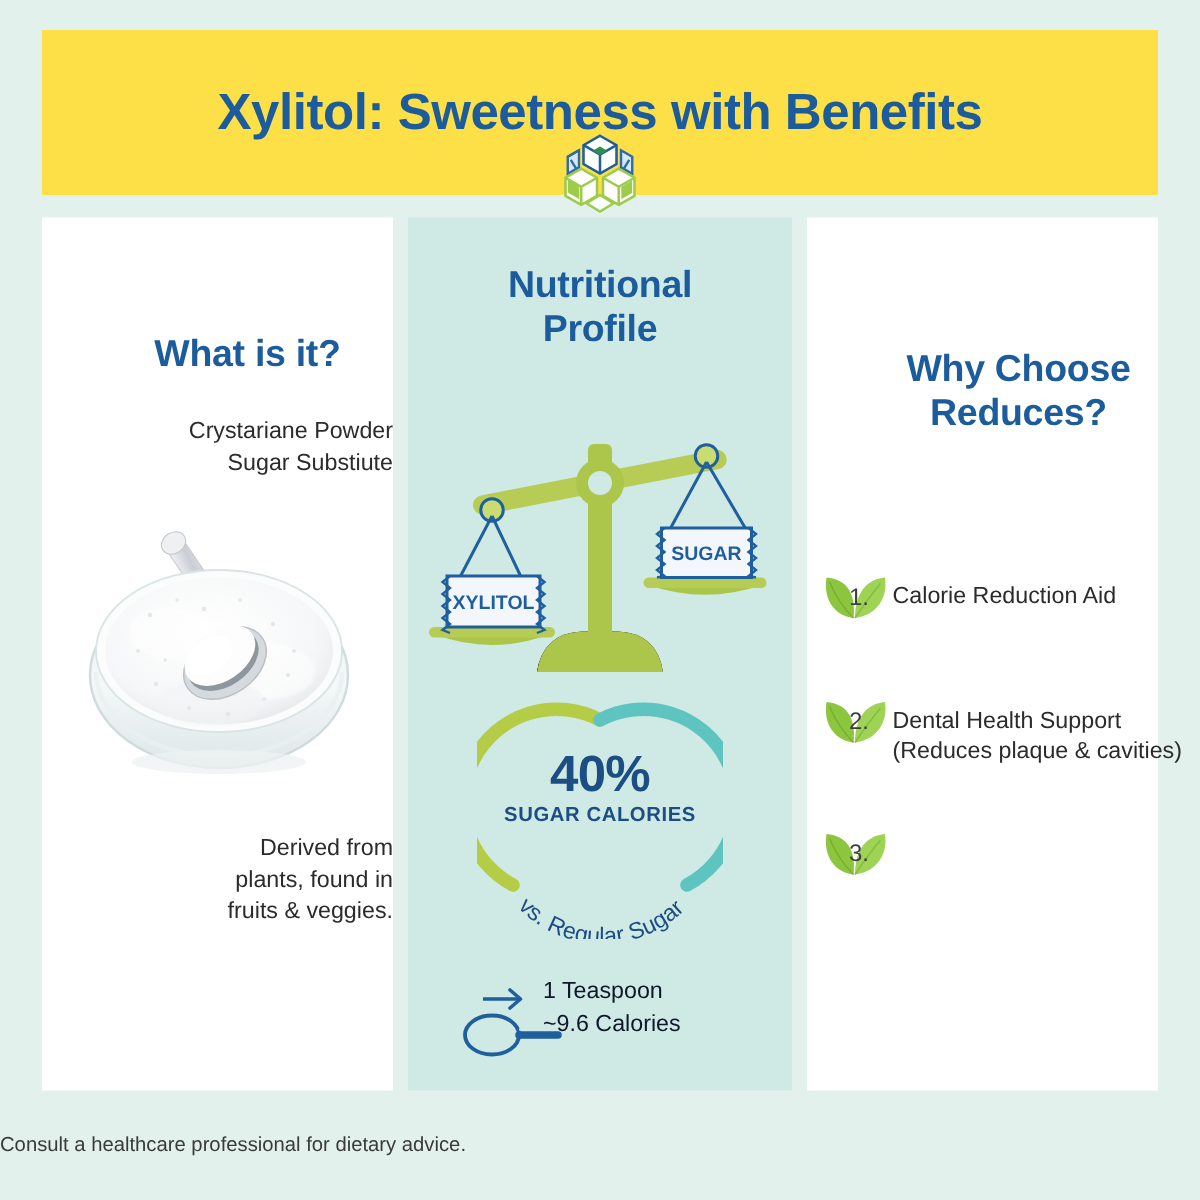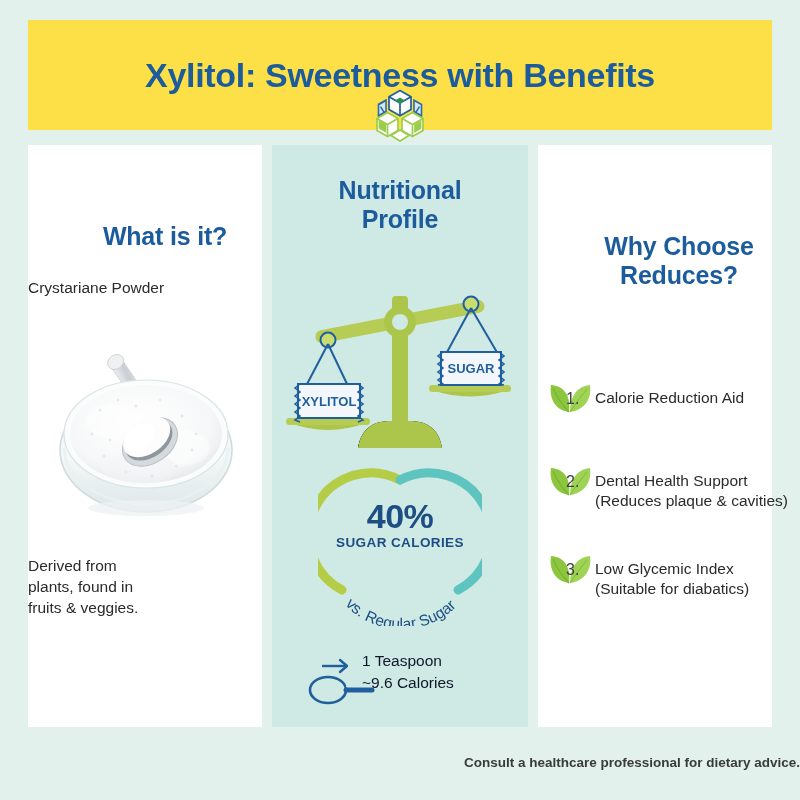--- a/index.html
+++ b/index.html
@@ -33,21 +33,21 @@
   .panel{position:absolute;top:145px;height:582px;}
   .panel-left{left:28px;width:234px;background:#ffffff;}
   .panel-center{left:272px;width:256px;background:#cfe9e4;}
   .panel-right{left:538px;width:234px;background:#ffffff;}
 
   .col-head{
     font-size:25px;font-weight:bold;color:#1c5b9c;
     text-align:center;line-height:1.16;letter-spacing:-0.2px;
   }
   .body-text{
-    font-size:15.5px;color:#2b2b2b;text-align:left;line-height:1.35;
+    font-size:15.5px;color:#2b2b2b;text-align:right;line-height:1.35;
   }
 
   
   .lc-head{position:absolute;left:28px;top:222px;width:274px;}
   .lc-sub{position:absolute;left:28px;top:278px;width:234px;}
   .bowl-wrap{position:absolute;left:40px;top:330px;width:212px;height:190px;}
   .lc-foot{position:absolute;left:28px;top:556px;width:234px;}
 
   
   .cc-head{position:absolute;left:272px;top:176px;width:256px;}
@@ -76,22 +76,22 @@
     position:absolute;left:18px;top:2px;
     font-size:16px;color:#3f3f3f;font-weight:normal;
   }
   .benefit .txt{
     margin-left:47px;font-size:15.5px;color:#2b2b2b;line-height:1.32;
   }
   .benefit .txt .sub{display:block;}
 
   
   .footer{
-    position:absolute;left:0;top:755px;width:800px;text-align:right;
-    font-size:13.5px;color:#3a3a3a;font-weight:bold;
+    position:absolute;left:0;top:755px;width:800px;text-align:left;
+    font-size:13.5px;color:#3a3a3a;
   }
 </style>
 </head>
 <body>
 
 <div id="root">
 
   <div class="title-band">
     <div class="title-text">Xylitol: Sweetness with Benefits</div>
   </div>
@@ -132,20 +132,21 @@
     </svg>
   </div>
 
   <div class="panel panel-left"></div>
   <div class="panel panel-center"></div>
   <div class="panel panel-right"></div>
 
   <div class="col-head lc-head">What is it?</div>
   <div class="body-text lc-sub">
     <div>Crystariane Powder</div>
+    <div>Sugar Substiute</div>
   </div>
 
   <div class="bowl-wrap">
     <svg viewBox="0 0 212 190" width="212" height="190">
       <defs>
         <radialGradient id="grainG" cx="45%" cy="38%" r="68%">
           <stop offset="0%" stop-color="#ffffff"></stop>
           <stop offset="70%" stop-color="#f6f7f8"></stop>
           <stop offset="100%" stop-color="#e4e8ea"></stop>
         </radialGradient>
@@ -341,23 +342,19 @@
     <div class="benefit">
       <span class="leaf">
         <svg viewBox="0 0 44 36" width="44" height="36">
           <path d="M21 33 C6 31 1 18 3 6 C15 7 23 15 21 33 Z" fill="#8cc63f"></path>
           <path d="M22 33 C22 16 30 7 42 6 C44 19 37 31 22 33 Z" fill="#9fd356"></path>
           <path d="M21 33 C13 25 8 16 5 9" stroke="#7ab02f" stroke-width="1.1" fill="none"></path>
           <path d="M22 33 C28 24 34 16 39 10" stroke="#86bf3c" stroke-width="1.1" fill="none"></path>
         </svg>
       </span>
       <span class="num">3.</span>
-      <div class="txt">
-        <span>Low Glycemic Index</span>
-        <span class="sub">(Suitable for diabatics)</span>
-      </div>
     </div>
 
   </div>
 
   <div class="footer">Consult a healthcare professional for dietary advice.</div>
 
 </div>
 
 </body></html>

